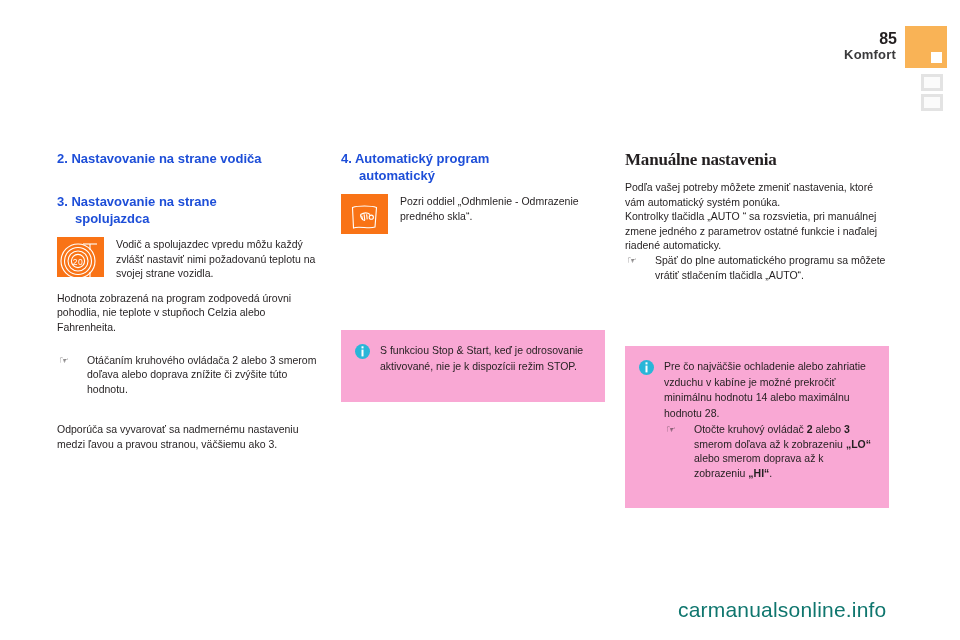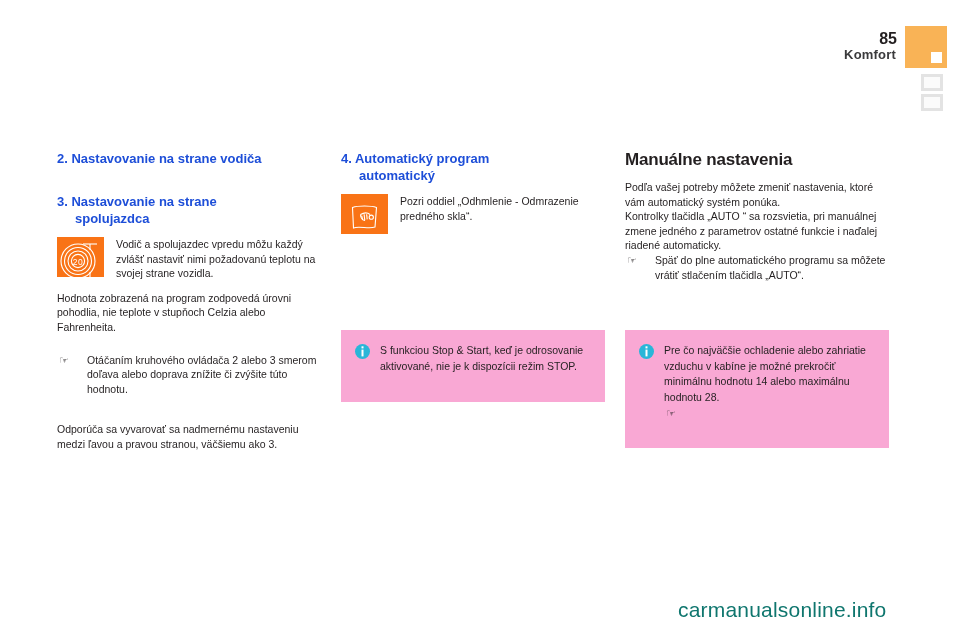--- a/index.html
+++ b/index.html
@@ -100,20 +100,21 @@
     padding-left: 18px;
     text-indent: -18px;
   }
   h1.col-title {
     font-size: 17px;
     font-weight: bold;
     line-height: 20px;
     margin: 0;
     color: #231f20;
     letter-spacing: -.2px;
+    font-family: Liberation Serif, serif;
   }
 
   p.body {
     font-size: 10.5px;
     line-height: 14.6px;
     margin: 0;
     color: #231f20;
   }
   p.body + p.body { margin-top: 0; }
   .gap-s { height: 10px; }
@@ -180,23 +181,23 @@
   .note-mid {
     position: absolute;
     left: 341px;
     top: 330px;
     width: 264px;
     height: 72px;
   }
   .note-right {
     position: absolute;
     left: 625px;
-    top: 330px;
+    top: 346px;
     width: 264px;
-    height: 118px;
+    height: 162px;
   }
 
   b { font-weight: bold; }
 
   
   .watermark {
     position: absolute;
     left: 678px;
     top: 598px;
     font-size: 21px;
@@ -326,17 +327,18 @@
     <svg width="15" height="15" viewBox="0 0 15 15" aria-hidden="true">
       <circle cx="7.5" cy="7.5" r="7.5" fill="#29b6d8"></circle>
       <rect x="6.5" y="2.3" width="2" height="2.1" fill="#ffffff"></rect>
       <rect x="6.5" y="5.6" width="2" height="6.8" fill="#ffffff"></rect>
     </svg>
   </div>
   <div class="note-body">
     <div>Pre čo najväčšie ochladenie alebo zahriatie vzduchu v kabíne je možné prekročiť minimálnu hodnotu 14 alebo maximálnu hodnotu 28.</div>
     <div class="bullet">
       <span class="hand">☞</span>
+      <span><span>Otočte kruhový ovládač </span><b>2</b><span> alebo </span><b>3</b><span> smerom doľava až k zobrazeniu </span><b>„LO“</b><span> alebo smerom doprava až k zobrazeniu </span><b>„HI“</b><span>.</span></span>
     </div>
   </div>
 </div>
 
 <div class="watermark">carmanualsonline.info</div>
 
 </body></html>

